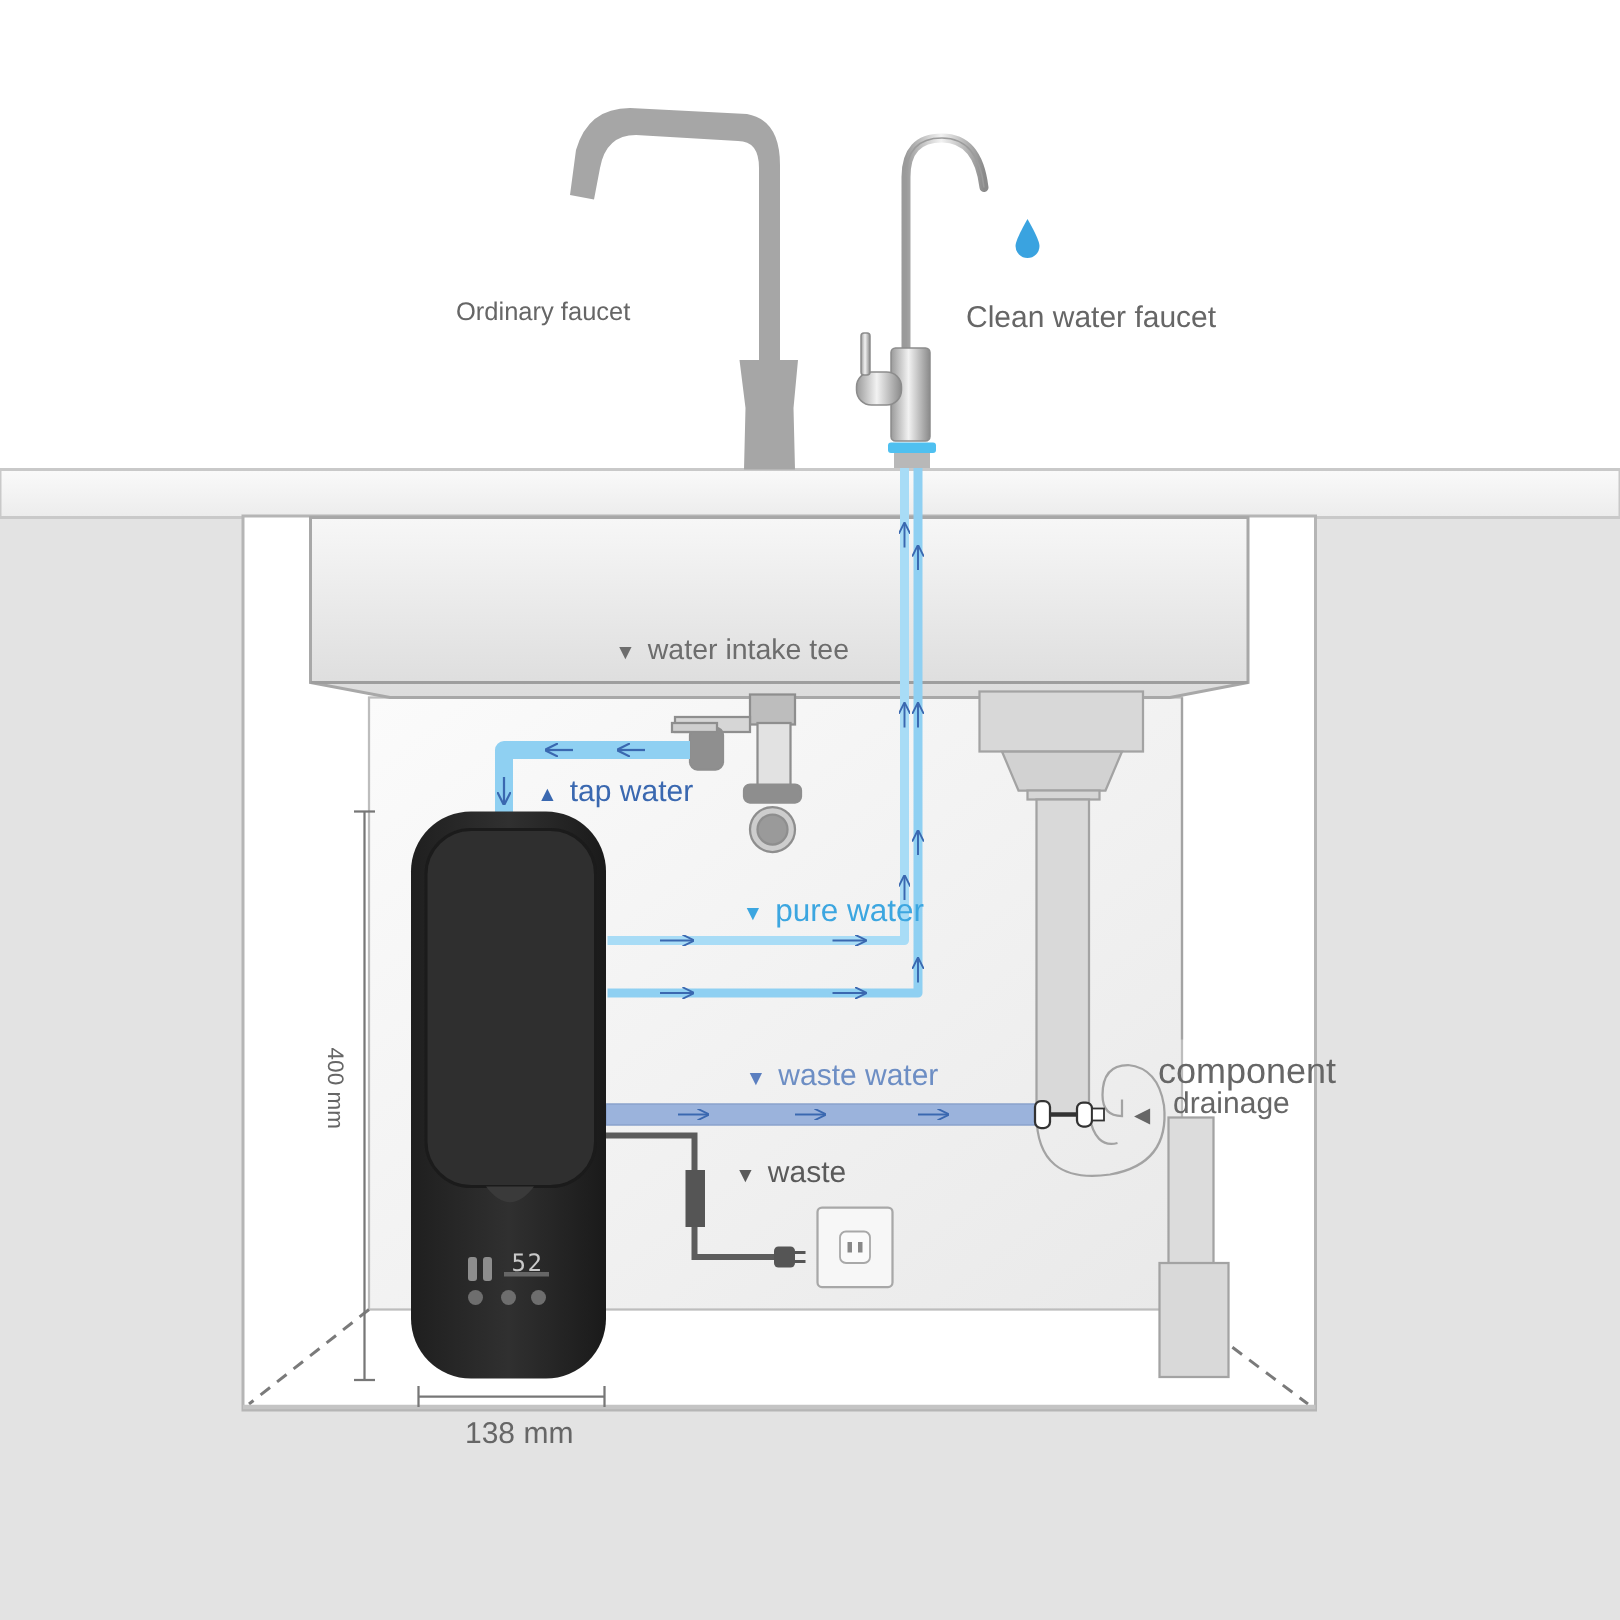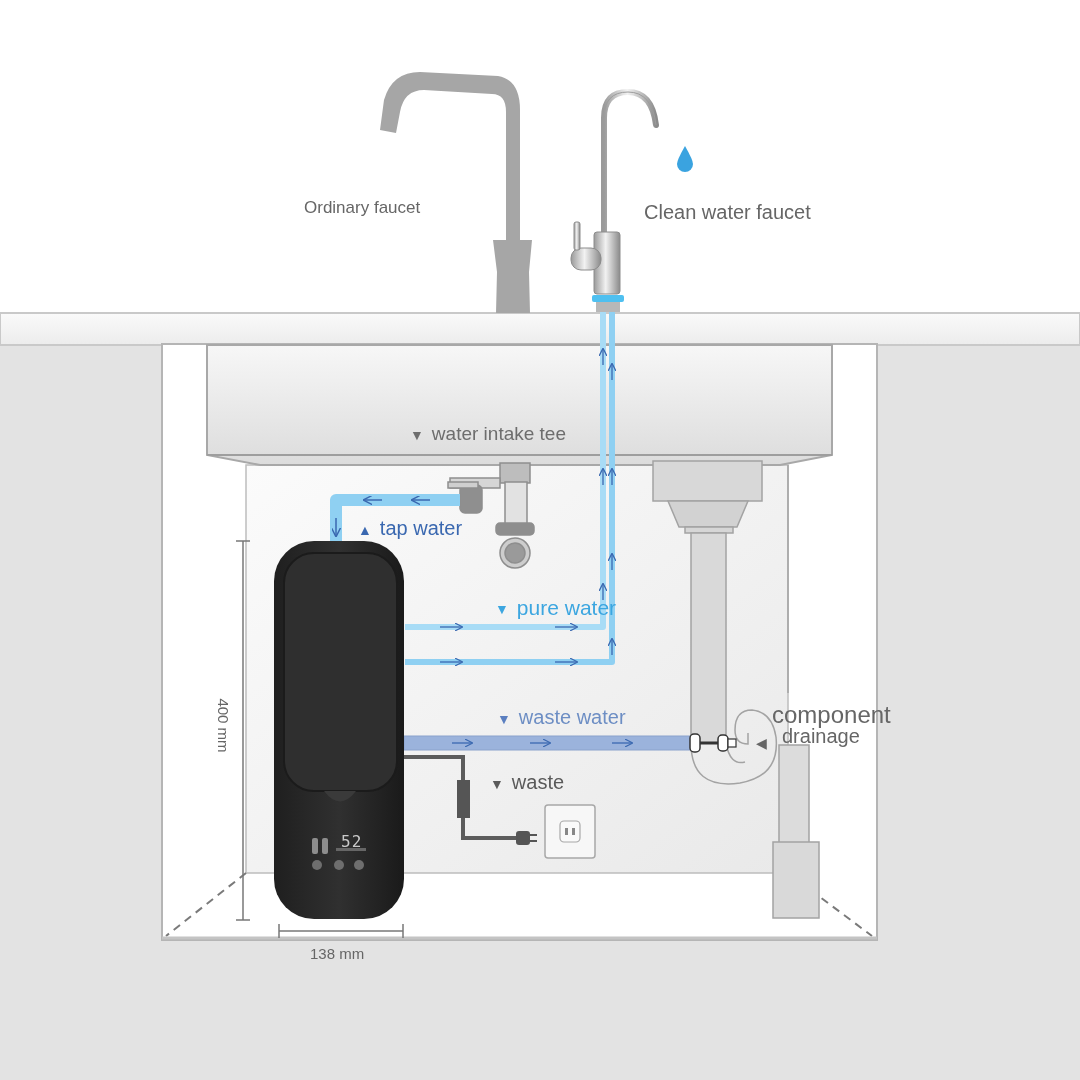--- a/index.html
+++ b/index.html
@@ -201,15 +201,15 @@
 <div class="lbl gray" style="left:490px;top:772px;font-size:20px;color:#5a5a5a;">
   <span class="tri">▼</span><span>waste</span>
 </div>
 
 <div class="lbl" style="left:756px;top:736px;font-size:14px;color:#666;">◀</div>
 <div class="lbl gray" style="left:782px;top:726px;font-size:20px;color:#666;">drainage</div>
 <div class="lbl gray" style="left:772px;top:703px;font-size:24px;color:#666;">component</div>
 
 <div class="lbl gray" style="left:196px;top:718px;font-size:15px;transform:rotate(90deg);transform-origin:center;">400 mm</div>
 
-<div class="lbl gray" style="left:310px;top:946px;font-size:15px;">138 mm</div>
+<div class="lbl gray" style="left:310px;top:946px;font-size:20px;">138 mm</div>
 
 </div>
 
 </body></html>

